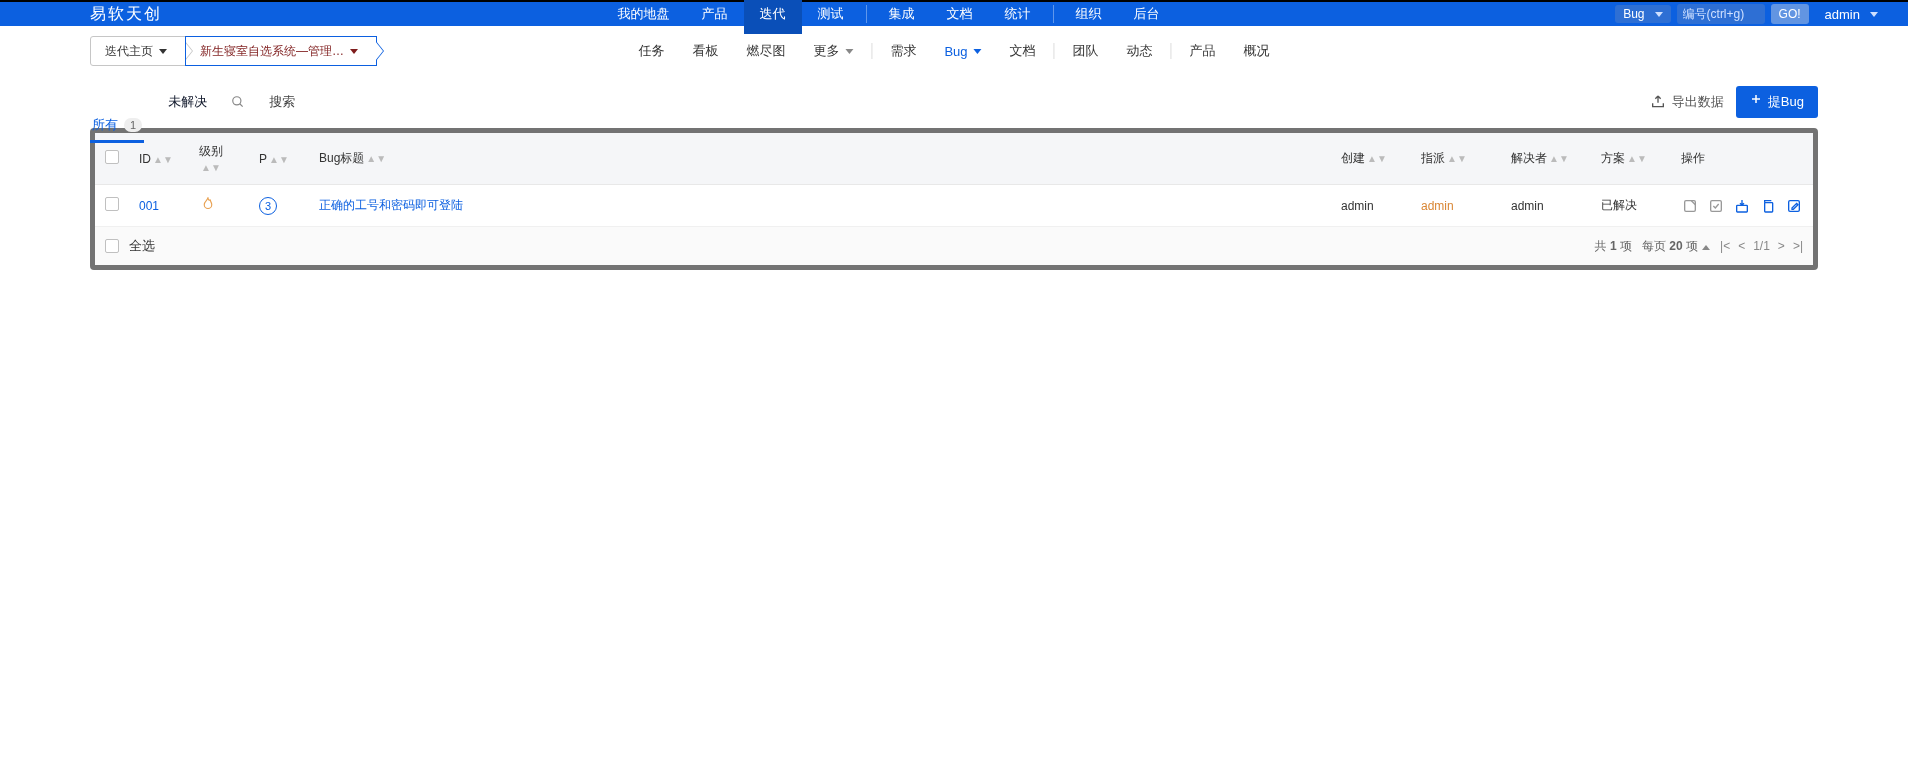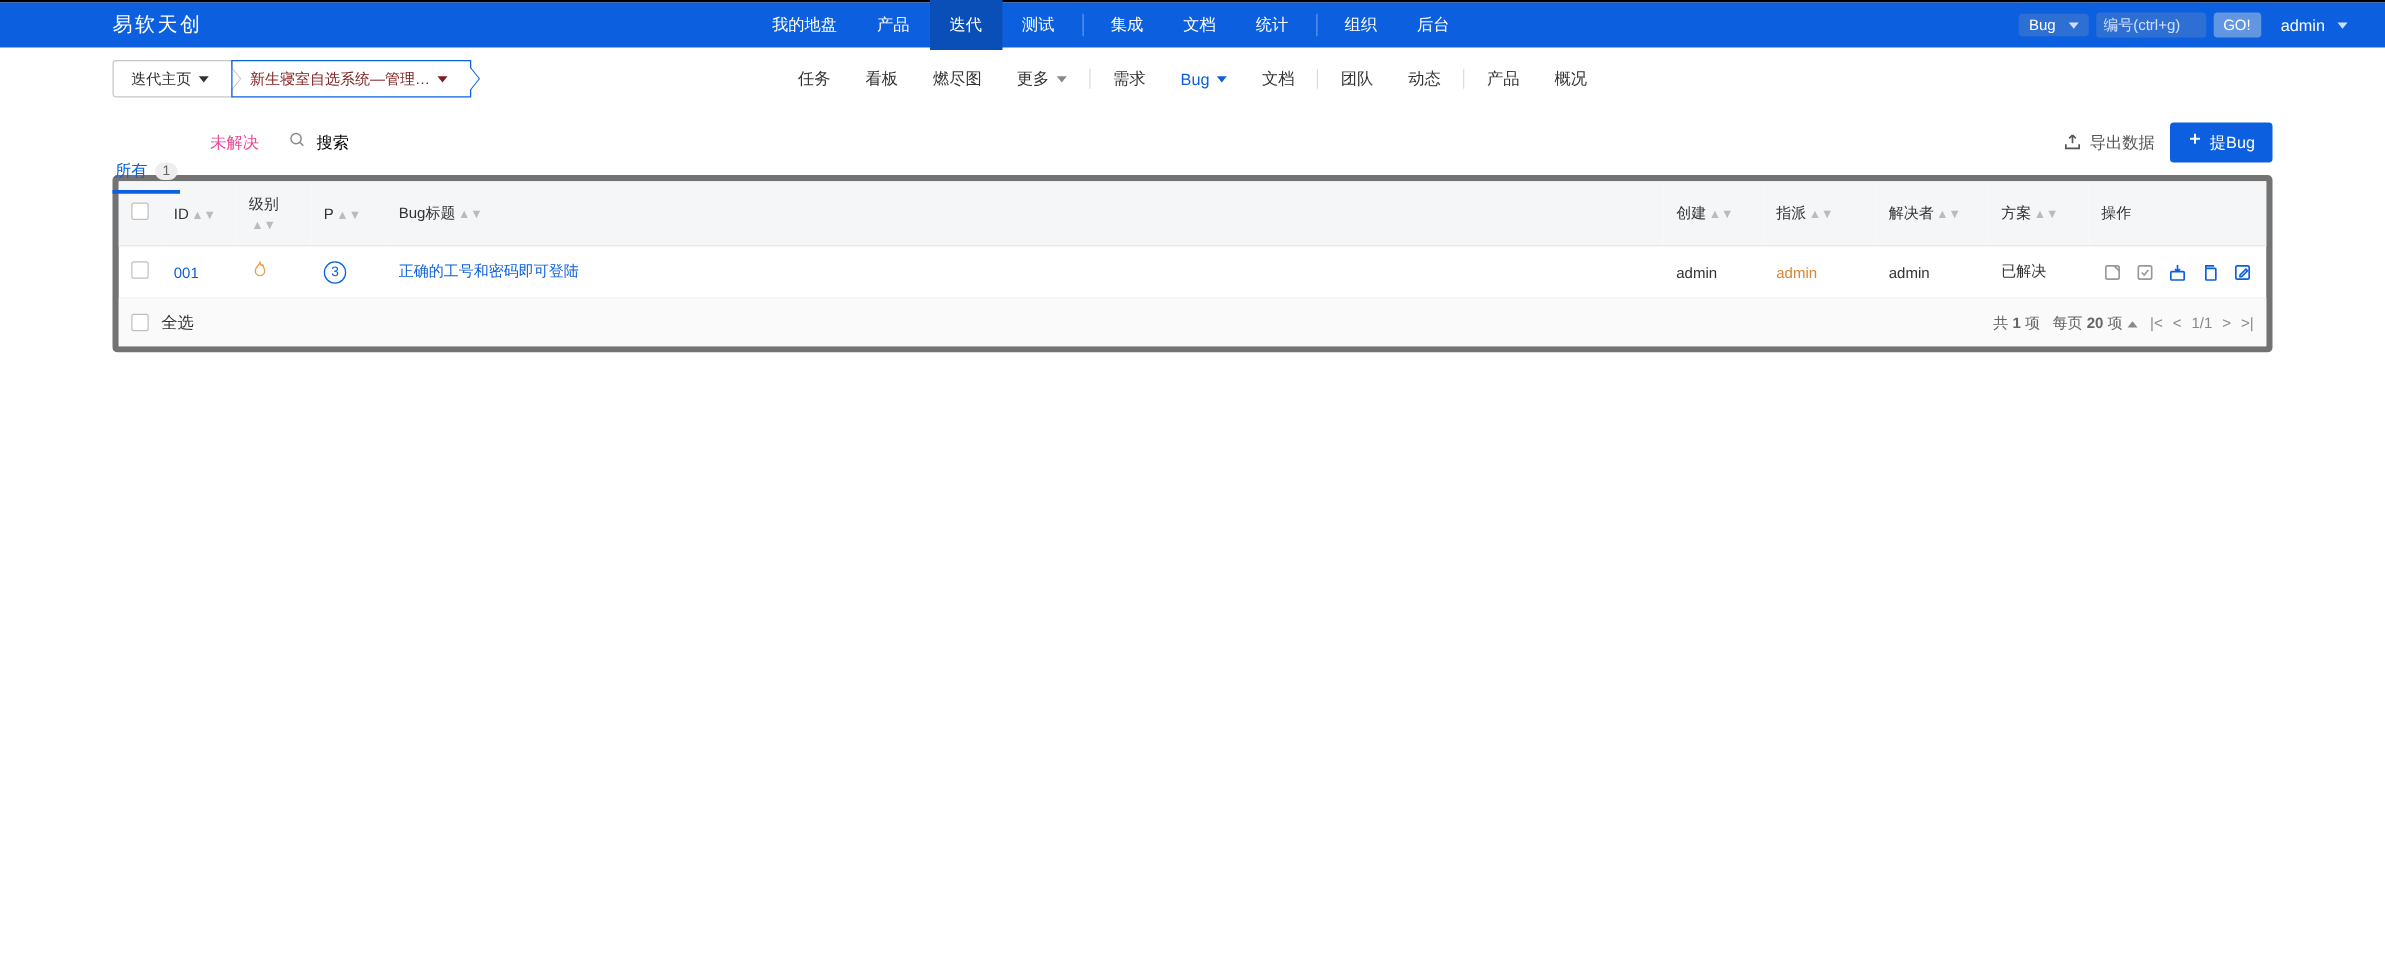--- a/index.html
+++ b/index.html
@@ -1,18 +1,18 @@
 <!DOCTYPE html>
 <html><head>
 <meta charset="utf-8">
 <style>
   * { box-sizing: border-box; margin: 0; padding: 0; }
   body { font-family: -apple-system, "Helvetica Neue", Arial, "Microsoft YaHei", sans-serif; font-size: 13px; background: #fff; color: #333; }
   .black-top { height: 2px; background: #000; }
-  .topbar { background: #0c60e0; height: 36px; display: flex; align-items: center; color: #fff; padding: 0 20px 0 90px; }
+  .topbar { background: #0c60e0; height: 24px; display: flex; align-items: center; color: #fff; padding: 0 20px 0 90px; }
   .brand { font-size: 16px; font-weight: 500; letter-spacing: 2px; }
   .top-nav { margin-left: auto; display: flex; align-items: center; height: 100%; }
   .top-nav a { color: #fff; padding: 0 16px; height: 40px; display: flex; align-items: center; cursor: pointer; font-size: 13px; }
   .top-nav a.active { background: #0a4fb8; }
   .top-sep { width: 1px; height: 18px; background: rgba(255,255,255,.35); margin: 0 6px; }
   .top-right { margin-left: auto; display: flex; align-items: center; gap: 6px; }
   .bug-select { background: #2e6fd4; color: #fff; padding: 2px 8px; border-radius: 3px; cursor: pointer; font-size: 12px; display:flex; align-items:center; gap:4px;}
   .search-input { background:#2e6fd4; border:none; color:#ffffff; padding:3px 6px; border-radius:3px; font-size:12px; width:88px;}
   .search-input::placeholder { color:#cfe0ff; }
   .go-btn { background:#6295e2; color:#fff; border:none; padding:3px 8px; border-radius:3px; cursor:pointer; font-size:12px;}
@@ -26,24 +26,24 @@
   .crumb .arrow-in { position:absolute; right:-7px; top:4px; width:0;height:0;border-top:10px solid transparent;border-bottom:10px solid transparent;border-left:8px solid #fff;}
   .crumb.second .arrow-out { border-left-color:#0c60e0; }
   .crumb.second .arrow-in { border-left-color:#fff; }
   .caret { display:inline-block; width:0;height:0;border-left:4px solid transparent;border-right:4px solid transparent;border-top:5px solid currentColor; margin-left:6px;}
   .sub-nav { position:absolute; left:50%; transform:translateX(-50%); display:flex; align-items:center; height:100%; gap:0;}
   .sub-nav a { padding:0 14px; height:50px; display:flex; align-items:center; cursor:pointer; color:#333; font-size:13px;}
   .sub-nav a.blue { color:#0c60e0; }
   .sub-sep { width:1px; height:16px; background:#ddd; margin:0 4px;}
   .content { padding: 0 90px; margin-top:6px;}
   .filterbar { display:flex; align-items:center; height:40px; }
-  .tab { display:flex; align-items:center; gap:6px; padding:6px 2px; margin-right:22px; cursor:pointer; color:#ec4899;}
+  .tab { display:flex; align-items:center; gap:6px; padding:6px 2px; margin-right:22px; cursor:pointer; color:#0f172a;}
   .tab.active { color:#0c60e0; border-bottom:3px solid #0c60e0;margin-top:48px;}
   .badge { background:#eee; color:#666; border-radius:8px; padding:1px 6px; font-size:11px;}
-  .search-tab { display:flex; gap:8px; color:#000000; cursor:pointer;}
+  .search-tab { display:flex; align-items:center; gap:24px; color:#404040; cursor:pointer;}
   .filter-right { margin-left:auto; display:flex; align-items:center; gap:12px;}
   .export-link { display:flex; align-items:center; gap:6px; color:#555; cursor:pointer;}
   .add-bug-btn { background:#0c60e0; color:#fff; border:none; padding:7px 14px; border-radius:3px; cursor:pointer; display:flex; align-items:flex-start; gap:6px; font-size:13px;}
   .table-wrap { margin-top:6px; border:5px solid #737373; border-radius:4px; background:#fff;}
   table { width:100%; border-collapse:collapse; }
   thead th { background:#f5f6f8; text-align:left; padding:10px 10px; font-weight:500; color:#333; font-size:12px; border-bottom:1px solid #e8e8e8;}
   tbody td { padding:10px 10px; border-bottom:1px solid #f0f0f0; font-size:12px; vertical-align:middle;}
   .sort { color:#bbb; font-size:10px; margin-left:2px; display:inline-flex; flex-direction:column; line-height:5px;}
   .checkbox { width:14px; height:14px; border:1px solid #c0c0c0; border-radius:2px; display:inline-block; cursor:pointer; background:#fff;}
   .link { color:#0c60e0; cursor:pointer;}

